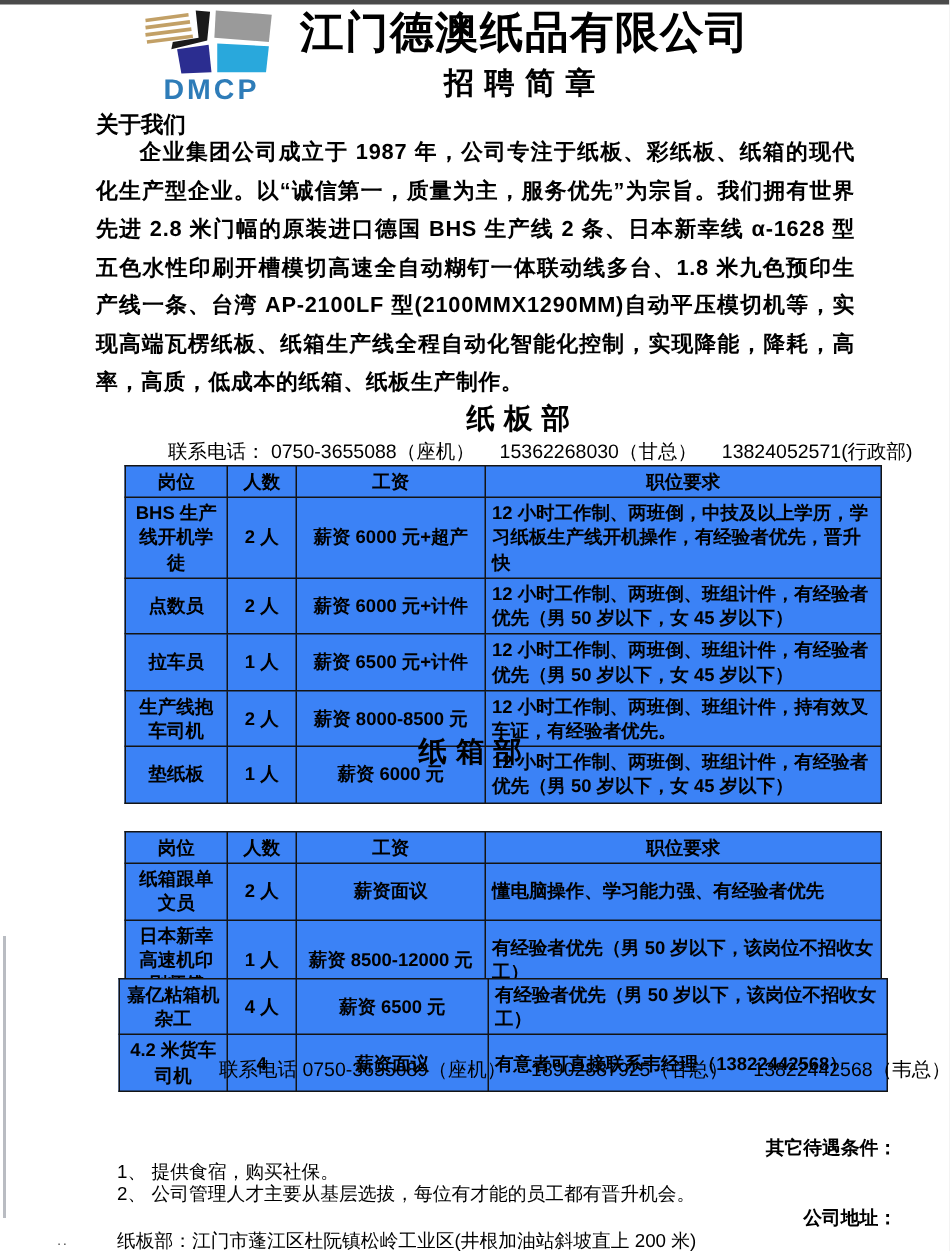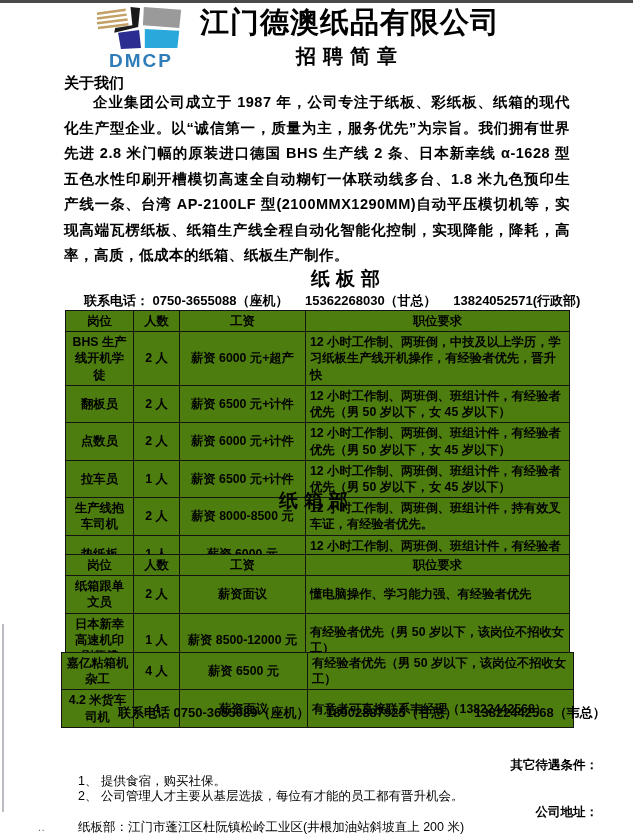--- a/index.html
+++ b/index.html
@@ -23,25 +23,25 @@
     position:absolute;left:64px;top:90px;width:506px;
     font-size:14.5px;font-weight:bold;line-height:25.5px;
     text-align:justify;text-indent:2em;letter-spacing:0.5px;margin:0;
   }
 
   .dept-title{position:absolute;left:0;width:633px;text-align:center;
     font-size:19px;font-weight:bold;letter-spacing:6px;margin:0;}
   .dept-title.board{top:266px;padding-left:32px;}
   .dept-title.carton{top:488px;}
 
-  .contact{position:absolute;font-size:13px;font-weight:bold;white-space:nowrap;}
+  .contact{position:absolute;font-size:13px;font-weight:normal;white-space:nowrap;margin-left:28px;}
   .contact.board{left:84px;top:292px;}
   .contact.carton{left:118px;top:704px;}
 
-  table.jobs{border-collapse:collapse;table-layout:fixed;position:absolute;background:#4d7c0f;}
+  table.jobs{border-collapse:collapse;table-layout:fixed;position:absolute;background:#3b82f6;margin-left:18px;}
   table.jobs td,table.jobs th{
     border:1.6px solid #141414;font-size:12.3px;font-weight:bold;
     padding:2px 4px;line-height:1.32;overflow:hidden;
   }
   table.jobs th{text-align:center;padding:2px 2px;}
   td.c-pos,td.c-num,td.c-sal{text-align:center;}
   td.c-req{text-align:left;padding-left:6px;}
   #board-table{left:65px;top:310px;width:504px;}
   #carton-table-a{left:65px;top:554px;width:504px;}
   #carton-table-b{left:61px;top:652px;width:512px;}
@@ -101,26 +101,20 @@
       </tr>
     </thead>
     <tbody>
       <tr>
         <td class="c-pos">BHS 生产线开机学徒</td>
         <td class="c-num">2 人</td>
         <td class="c-sal">薪资 6000 元+超产</td>
         <td class="c-req">12 小时工作制、两班倒，中技及以上学历，学习纸板生产线开机操作，有经验者优先，晋升快</td>
       </tr>
       <tr>
-        <td class="c-pos">翻板员</td>
-        <td class="c-num">2 人</td>
-        <td class="c-sal">薪资 6500 元+计件</td>
-        <td class="c-req">12 小时工作制、两班倒、班组计件，有经验者优先（男 50 岁以下，女 45 岁以下）</td>
-      </tr>
-      <tr>
         <td class="c-pos">点数员</td>
         <td class="c-num">2 人</td>
         <td class="c-sal">薪资 6000 元+计件</td>
         <td class="c-req">12 小时工作制、两班倒、班组计件，有经验者优先（男 50 岁以下，女 45 岁以下）</td>
       </tr>
       <tr>
         <td class="c-pos">拉车员</td>
         <td class="c-num">1 人</td>
         <td class="c-sal">薪资 6500 元+计件</td>
         <td class="c-req">12 小时工作制、两班倒、班组计件，有经验者优先（男 50 岁以下，女 45 岁以下）</td>

